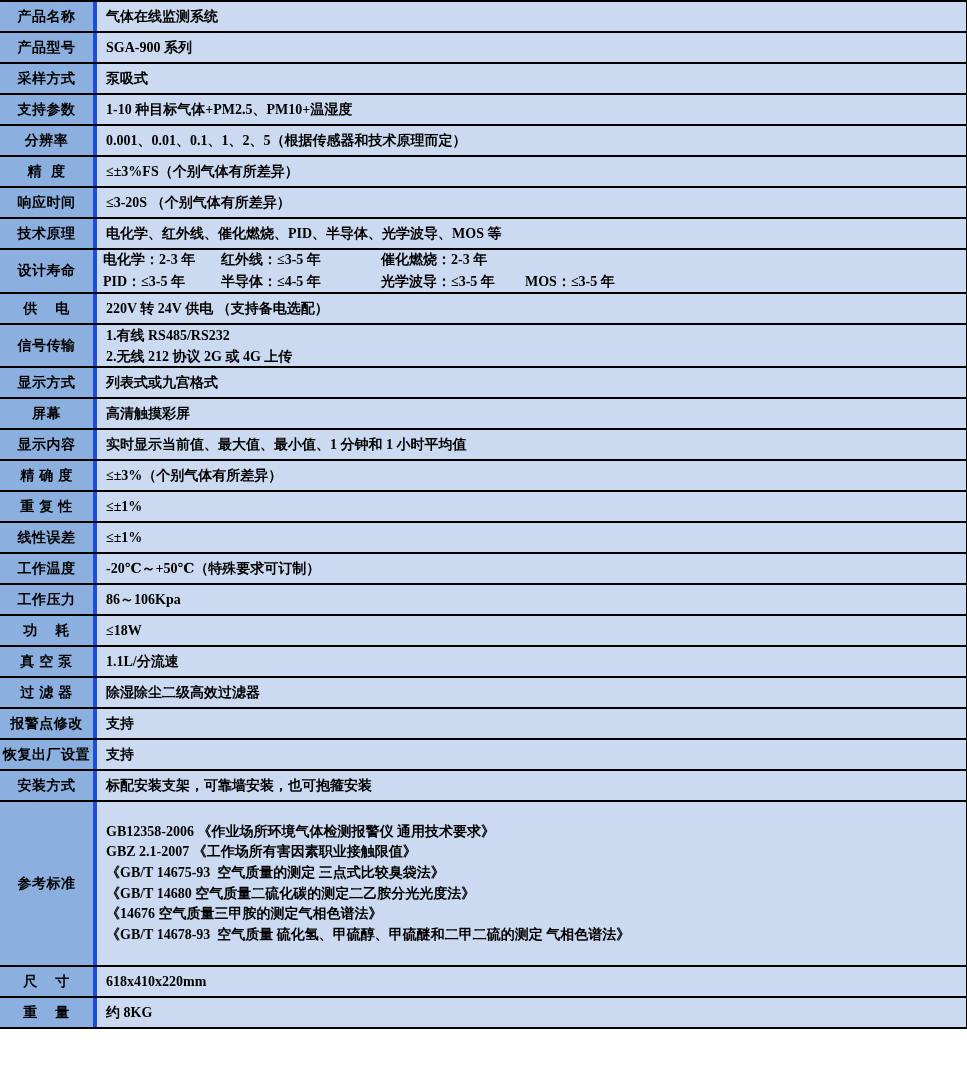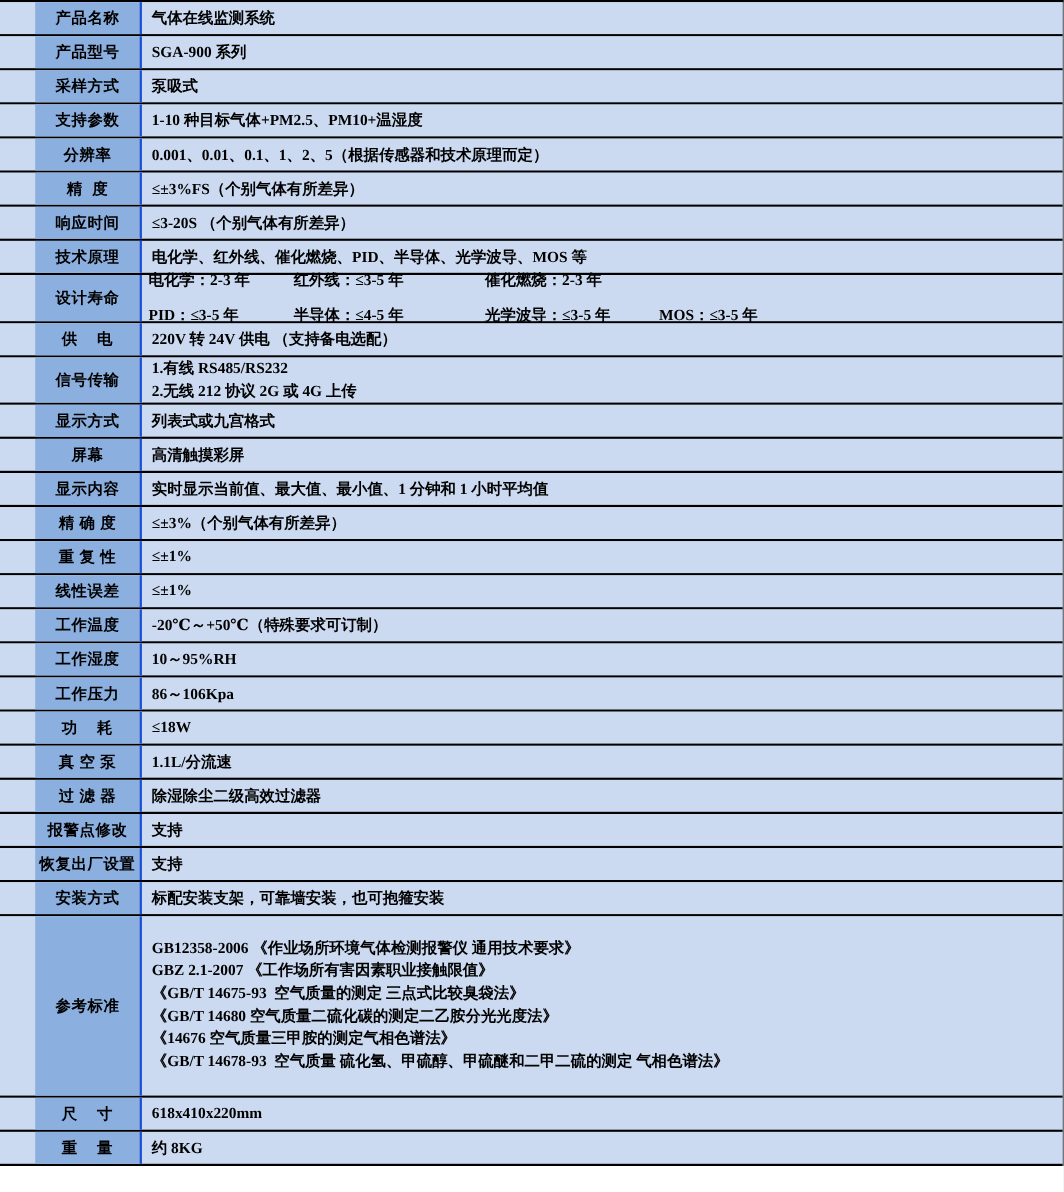--- a/index.html
+++ b/index.html
@@ -19,30 +19,29 @@
     background: #CBDAF0;
   }
   .row.h44 { height: 44px; }
   .row.h43 { height: 43px; }
   .row.h165 { height: 165px; }
 
   .label {
     width: 97px;
     flex: 0 0 97px;
     background: #8BAFDE;
-    border-right: 2px solid #1d4ed8;
+    border-right: 4px solid #1d4ed8;
     display: flex;
     align-items: center;
     justify-content: center;
     font-weight: bold;
     font-size: 14px;
     white-space: pre;
     letter-spacing: 0.5px;
     text-align: center;
-    margin-left: 32px;
   }
   .value {
     flex: 1;
     display: flex;
     align-items: center;
     padding-left: 9px;
     padding-right: 6px;
     font-family: "Liberation Serif", "DejaVu Serif", serif;
     font-size: 14px;
     white-space: pre-wrap;
@@ -54,21 +53,20 @@
     justify-content: center;
     line-height: 21px;
   }
   .value.standards { line-height: 20.6px; }
   .value.lifegrid {
     display: grid;
     grid-template-columns: 118px 160px 144px 1fr;
     align-content: center;
     row-gap: 4px;
     padding-left: 6px;
-    gap: 14px;
   }
 </style>
 </head>
 <body>
 
 <div class="spec-table">
 
   <div class="row">
     <div class="label">产品名称</div>
     <div class="value">气体在线监测系统</div>
@@ -165,24 +163,20 @@
   <div class="row">
     <div class="label">线性误差</div>
     <div class="value">≤±1%</div>
   </div>
 
   <div class="row">
     <div class="label">工作温度</div>
     <div class="value">-20℃～+50℃（特殊要求可订制）</div>
   </div>
 
-  <div class="row">
-    <div class="label">工作湿度</div>
-    <div class="value">10～95%RH</div>
-  </div>
 
   <div class="row">
     <div class="label">工作压力</div>
     <div class="value">86～106Kpa</div>
   </div>
 
   <div class="row">
     <div class="label">功    耗</div>
     <div class="value">≤18W</div>
   </div>

